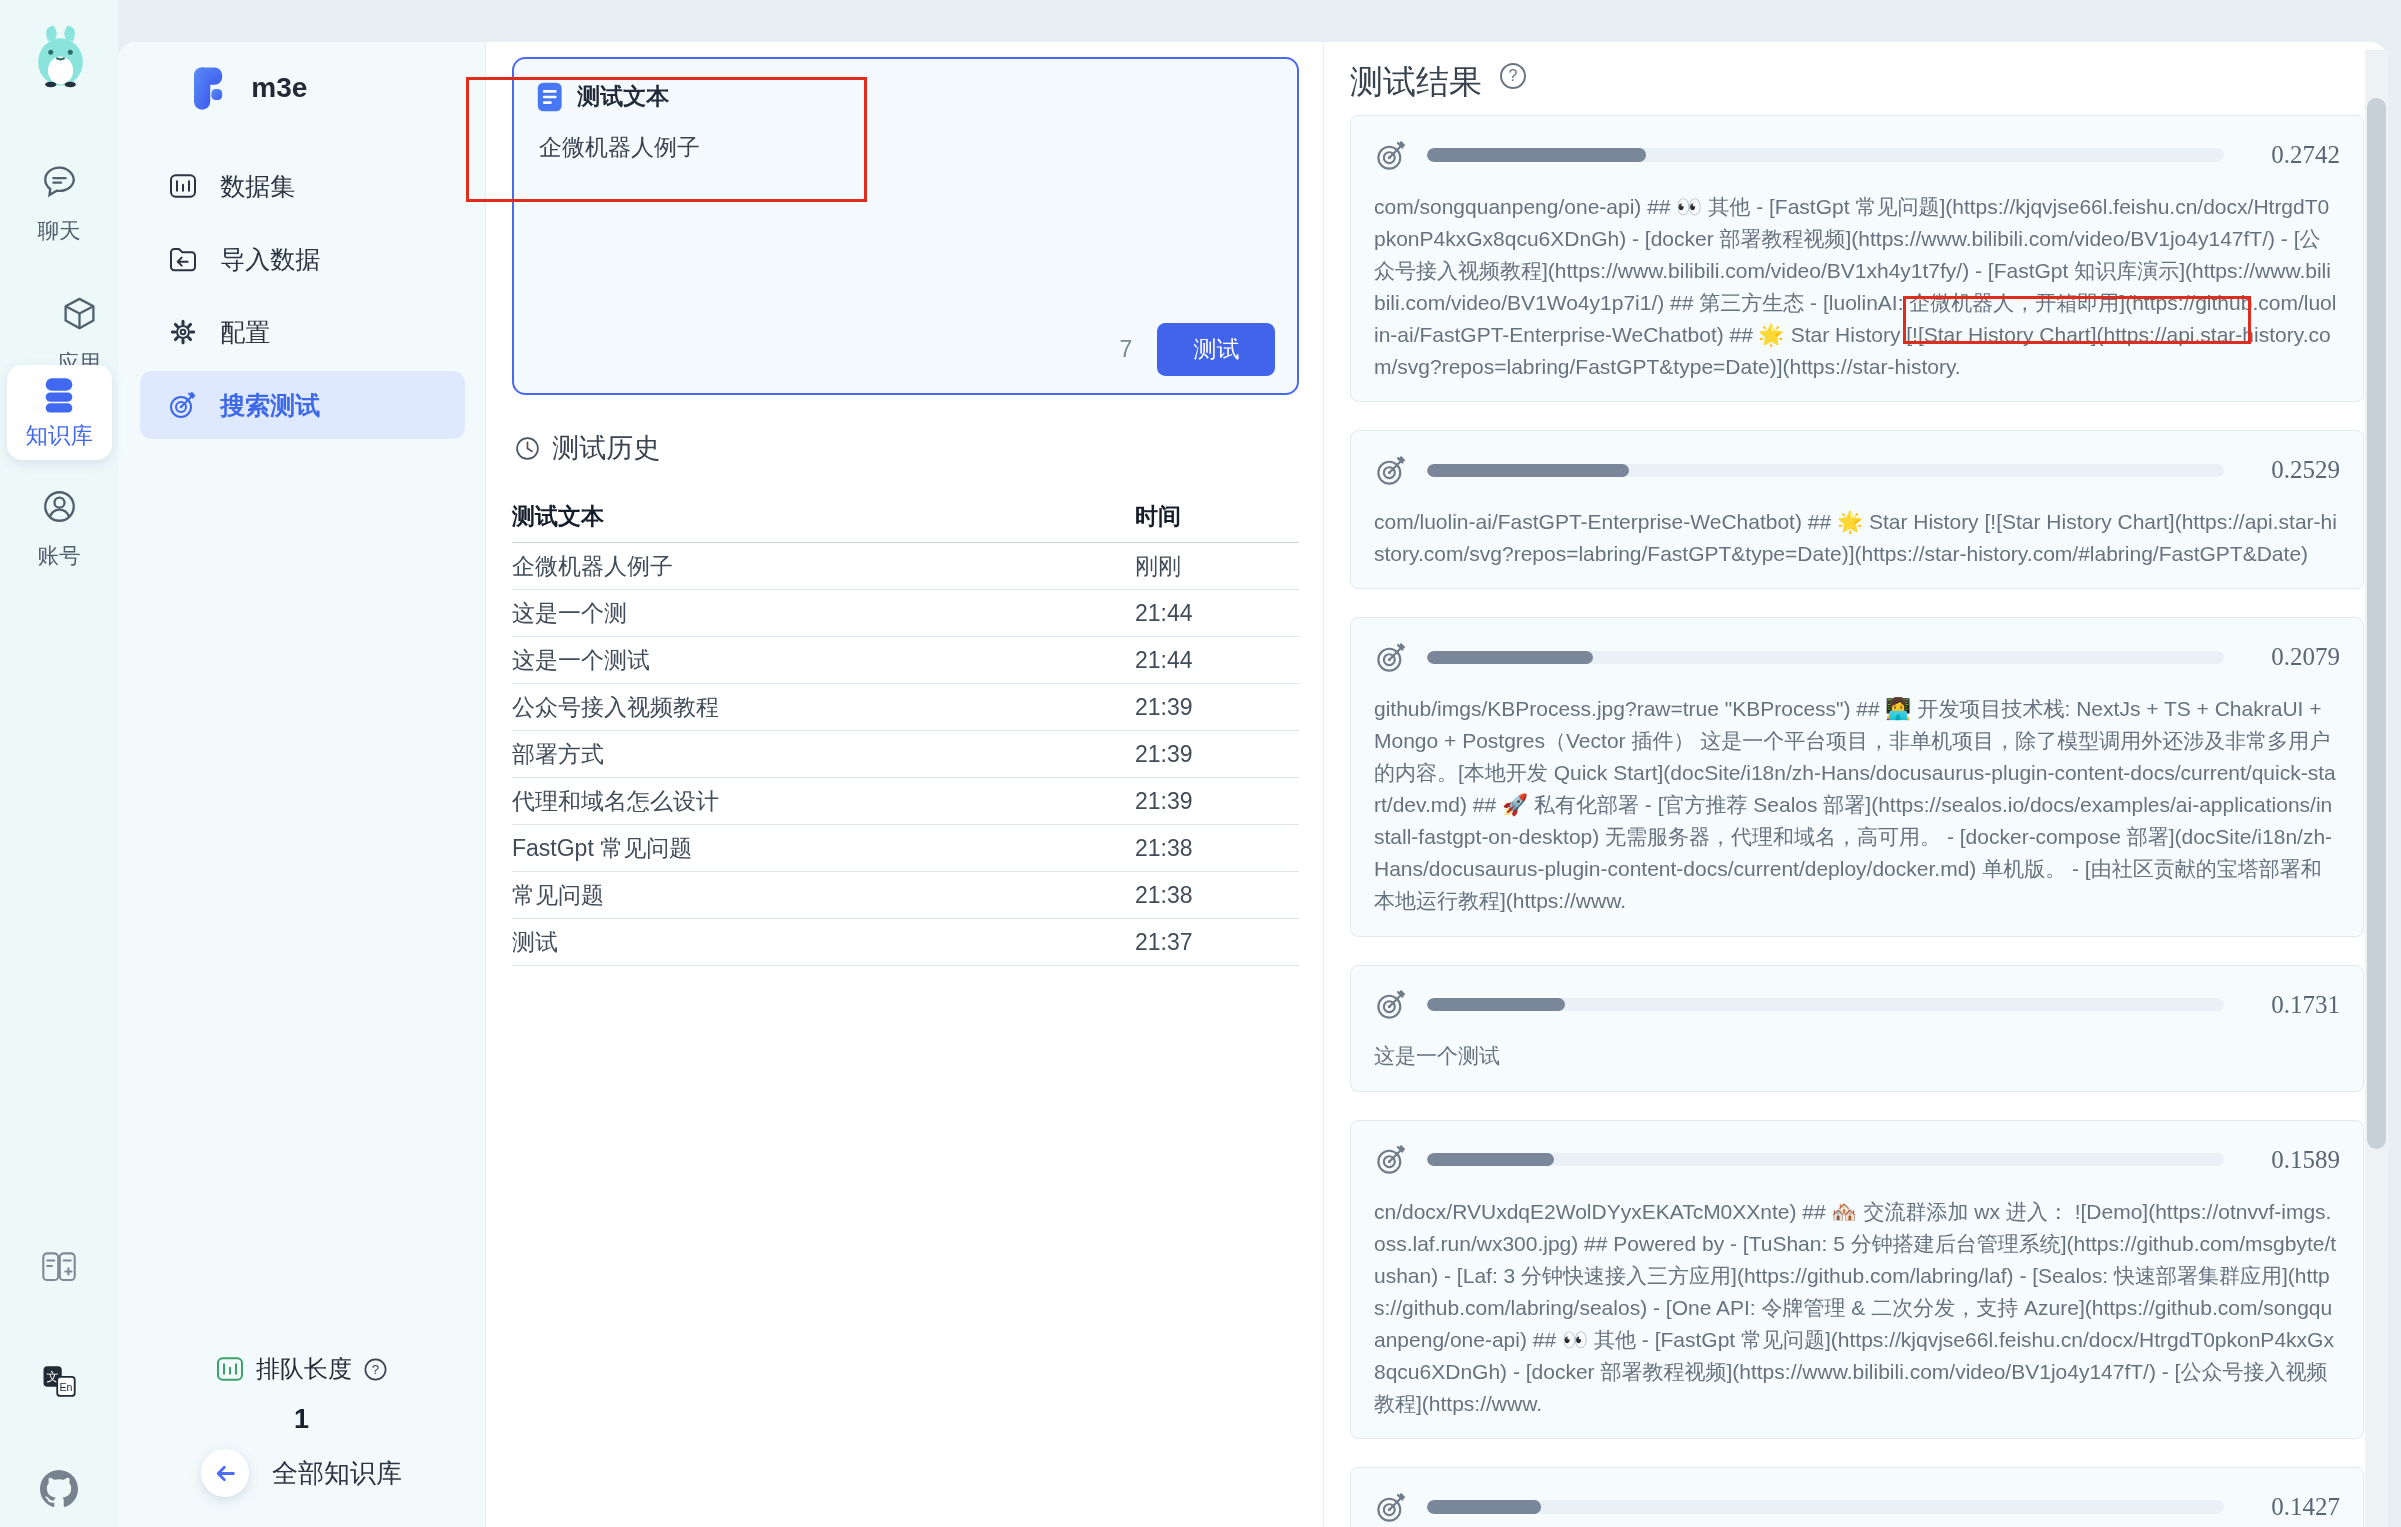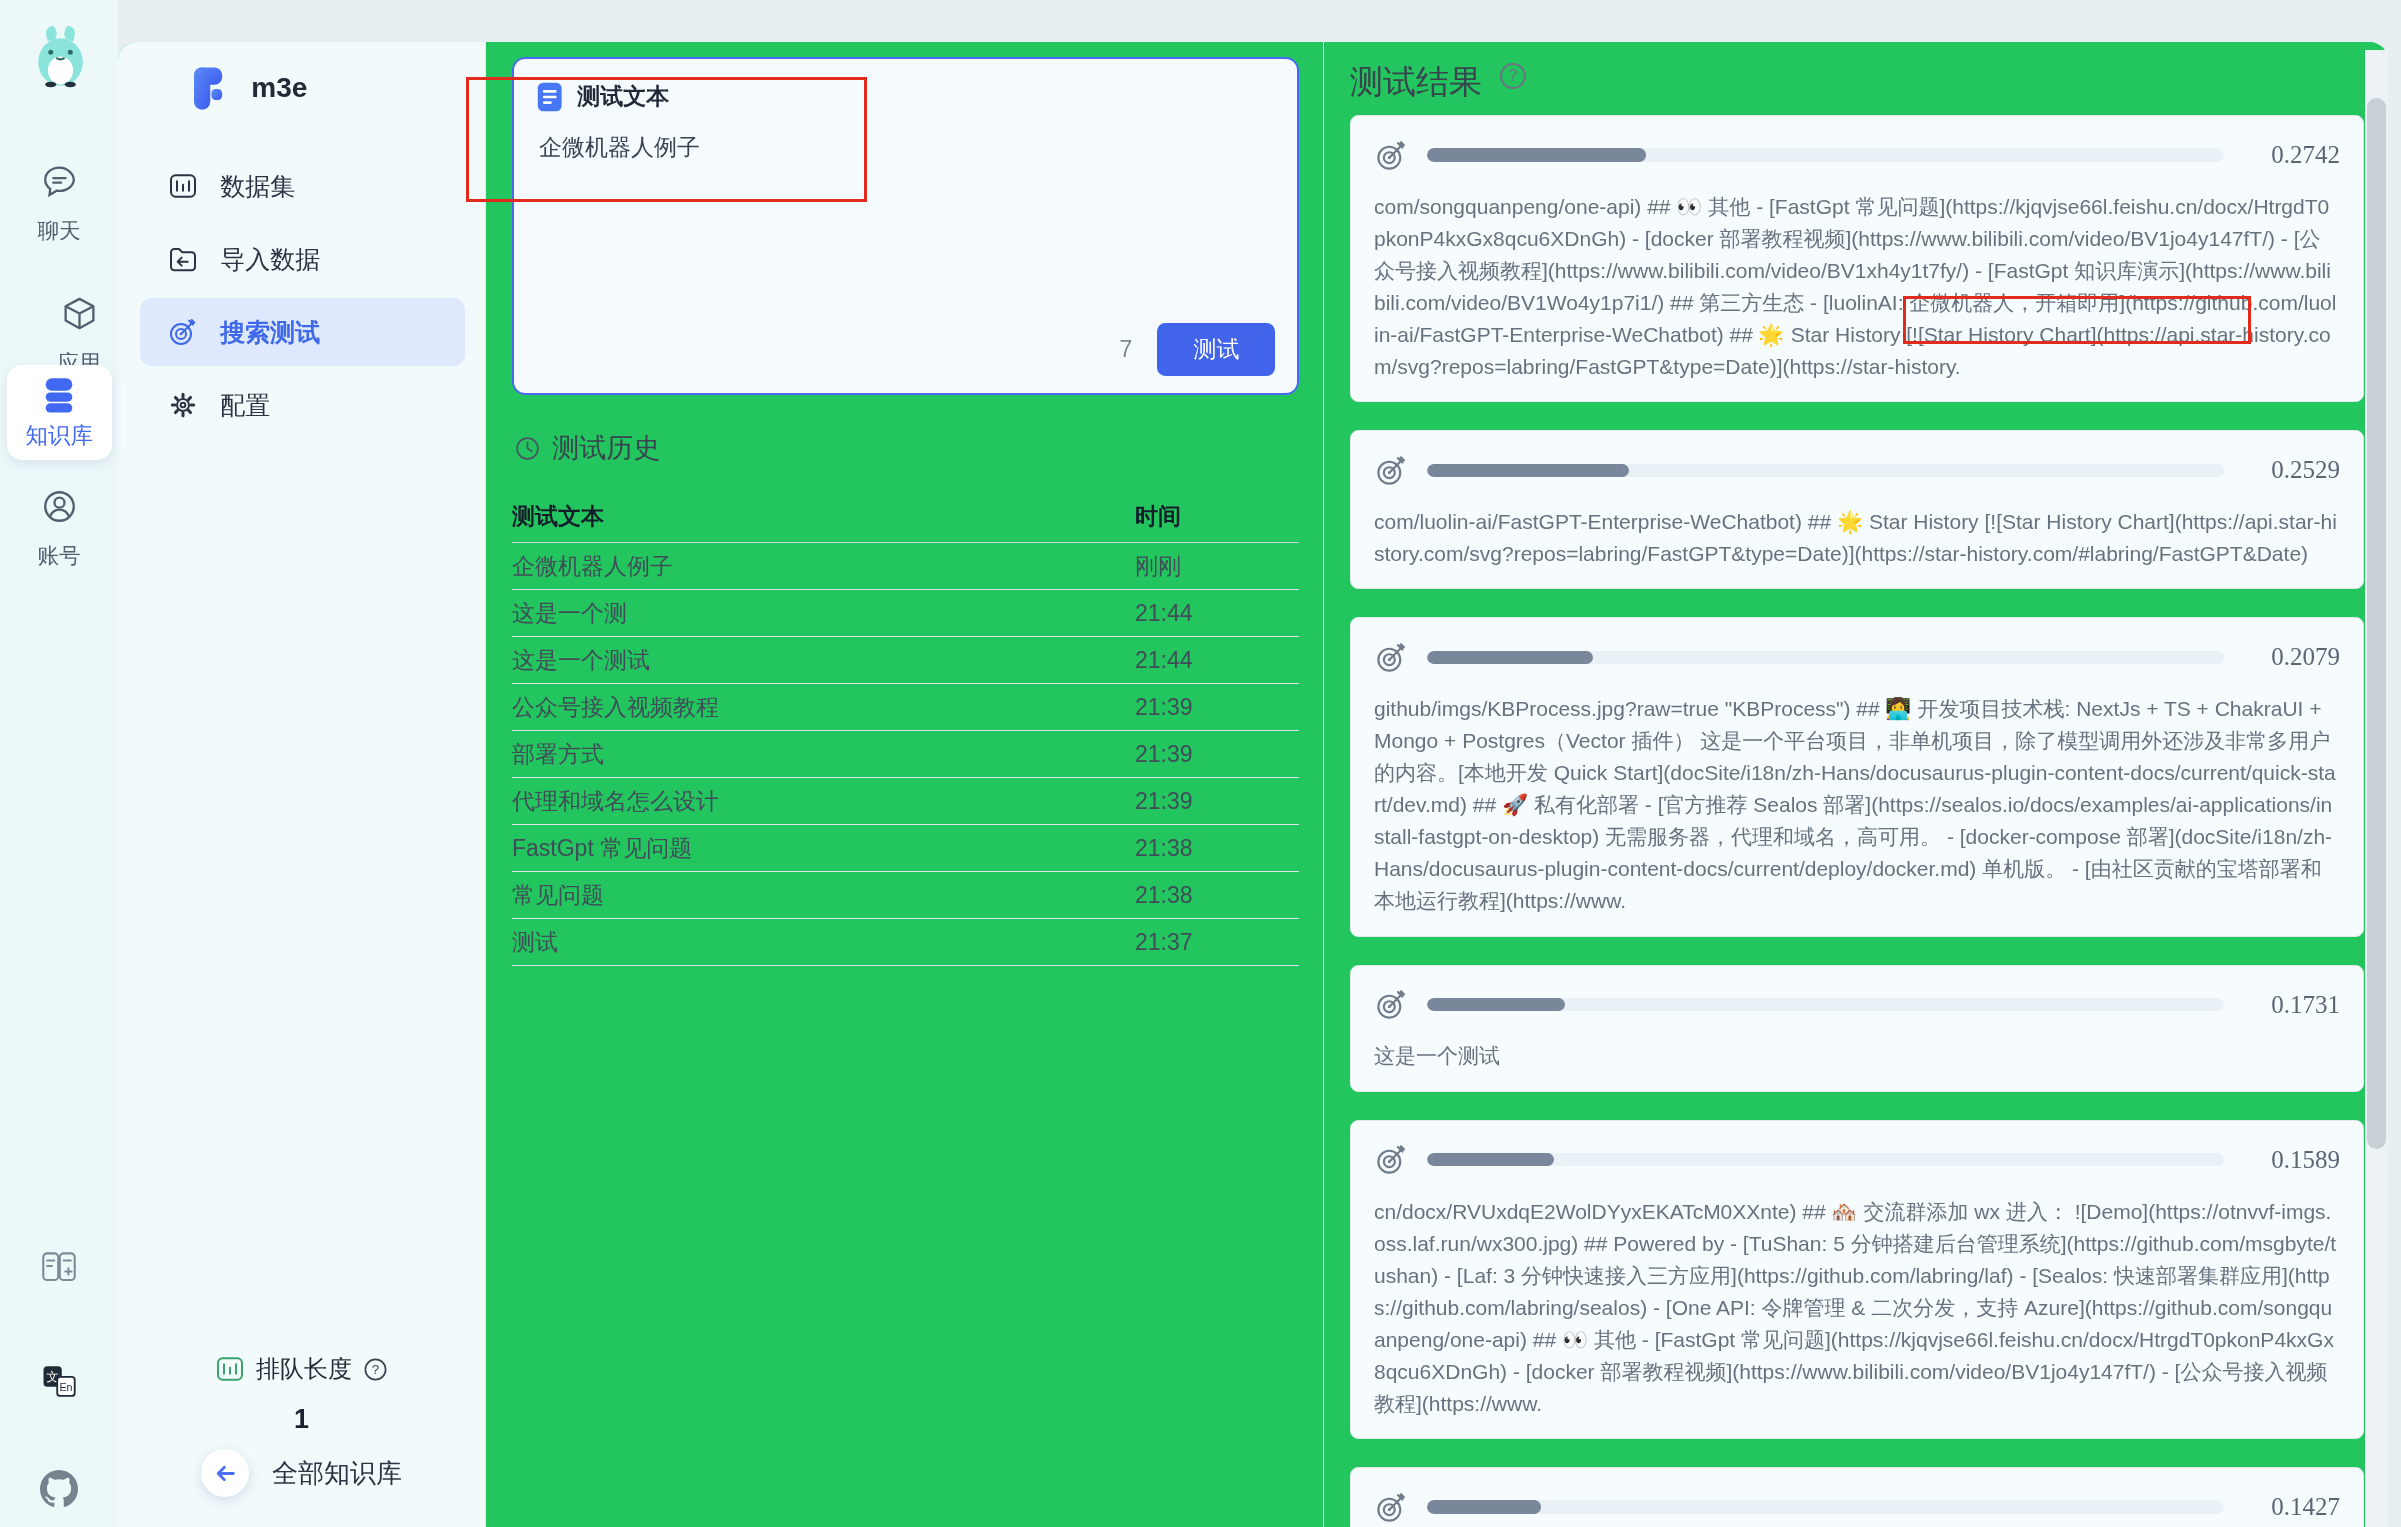--- a/index.html
+++ b/index.html
@@ -16,21 +16,21 @@
   .rail-item.chat { top:163px; }
   .rail-item.app  { top:295px;padding-left:40px; }
   .rail-item.account { top:488px; }
   .rail-active-card { position:absolute; left:6.7px; top:365px; width:105px; height:95px; background:#FFFFFF; border-radius:15px; box-shadow:0 3.3px 11.7px rgba(60,90,150,.12); display:flex; flex-direction:column; align-items:center; justify-content:center; color:#4168F0; cursor:pointer; }
   .rail-active-card .ric { width:40px; height:40px; }
   .rail-active-card .rlab { margin-top:5px; font-size:22.5px; color:#4168F0; }
   .rail-bottom { position:absolute; left:0; width:118px; display:flex; justify-content:center; }
   .rb-book { top:1251px; } .rb-translate { top:1364px; } .rb-github { top:1470px; }
 
   
-  .main { position:absolute; left:118px; top:42px; width:2270px; height:1485px; background:#22c55e; border-radius:18.3px 18.3px 0 0; z-index:1; }
+  .main { position:absolute; left:118px; top:42px; width:2270px; height:1485px; background:#ffffff; border-radius:18.3px 18.3px 0 0; z-index:1; }
 
   
   .sidebar2 { position:absolute; left:0; top:0; width:368px; height:100%; background:#F2FAFB; border-right:1.7px solid #E4EBEE; border-radius:18.3px 0 0 0; }
   .logo-row { position:absolute; left:63px; top:18.3px; height:55px; display:flex; align-items:center; }
   .logo-row .logo { width:52px; height:52px; }
   .logo-row .kb-title { margin-left:18.3px; font-size:28px; font-weight:700; color:#222A35; }
   .menu { position:absolute; left:21.6px; top:110px; width:325px; }
   .menu-item { height:68px; margin-bottom:5px; border-radius:11.7px; display:flex; align-items:center; padding-left:27px; font-size:25px; color:#2B3442; cursor:pointer; }
   .menu-item .mic { width:32px; height:32px; margin-right:21.6px; flex:none; }
   .menu-item.active { background:#DFE9FD; color:#3E68EA; font-weight:700; }
@@ -189,38 +189,38 @@
           </svg>
           <span>数据集</span>
         </div>
         <div class="menu-item">
           <svg class="mic" viewBox="0 0 48 48">
             <path d="M6 17 v-3 a5 5 0 0 1 5 -5 h7 l5 5 h14 a5 5 0 0 1 5 5 v17 a5 5 0 0 1 -5 5 H11 a5 5 0 0 1 -5 -5 z" fill="none" stroke="#2B3442" stroke-width="3" stroke-linejoin="round"></path>
             <path d="M31 28 H17 m5 -6 l-6 6 6 6" fill="none" stroke="#2B3442" stroke-width="3" stroke-linecap="round" stroke-linejoin="round"></path>
           </svg>
           <span>导入数据</span>
         </div>
-        <div class="menu-item active">
-          <svg class="mic" viewBox="0 0 48 48">
-            <circle cx="21" cy="27" r="15" fill="none" stroke="#3E68EA" stroke-width="3"></circle>
-            <circle cx="21" cy="27" r="7.5" fill="none" stroke="#3E68EA" stroke-width="3"></circle>
-            <circle cx="21" cy="27" r="2" fill="#3E68EA"></circle>
-            <path d="M21 27 L36 12 M36 12 l1 -6 4 4 -5 2 z M33 7 l6 6" stroke="#3E68EA" stroke-width="3" fill="#3E68EA" stroke-linejoin="round" stroke-linecap="round"></path>
-          </svg>
-          <span>搜索测试</span>
-        </div>
         <div class="menu-item">
           <svg class="mic" viewBox="0 0 48 48">
             <circle cx="24" cy="24" r="9" fill="none" stroke="#2B3442" stroke-width="3"></circle>
             <circle cx="24" cy="24" r="3.5" fill="none" stroke="#2B3442" stroke-width="3"></circle>
             <g stroke="#2B3442" stroke-width="4.6" stroke-linecap="round">
               <path d="M24 8 v4 M24 36 v4 M8 24 h4 M36 24 h4 M12.7 12.7 l2.8 2.8 M32.5 32.5 l2.8 2.8 M35.3 12.7 l-2.8 2.8 M15.5 32.5 l-2.8 2.8"></path>
             </g>
           </svg>
           <span>配置</span>
+        </div>
+        <div class="menu-item active">
+          <svg class="mic" viewBox="0 0 48 48">
+            <circle cx="21" cy="27" r="15" fill="none" stroke="#3E68EA" stroke-width="3"></circle>
+            <circle cx="21" cy="27" r="7.5" fill="none" stroke="#3E68EA" stroke-width="3"></circle>
+            <circle cx="21" cy="27" r="2" fill="#3E68EA"></circle>
+            <path d="M21 27 L36 12 M36 12 l1 -6 4 4 -5 2 z M33 7 l6 6" stroke="#3E68EA" stroke-width="3" fill="#3E68EA" stroke-linejoin="round" stroke-linecap="round"></path>
+          </svg>
+          <span>搜索测试</span>
         </div>
       </div>
 
       <div class="queue-row">
         <svg class="qic" viewBox="0 0 48 48">
           <rect x="6" y="8" width="36" height="32" rx="7" fill="none" stroke="#3BA26B" stroke-width="3"></rect>
           <path d="M15 17 v14 M24 22 v9 M33 17 v14" stroke="#3BA26B" stroke-width="3" stroke-linecap="round"></path>
         </svg>
         <span>排队长度</span>
         <svg class="help" viewBox="0 0 48 48" style="font-size:29px">

